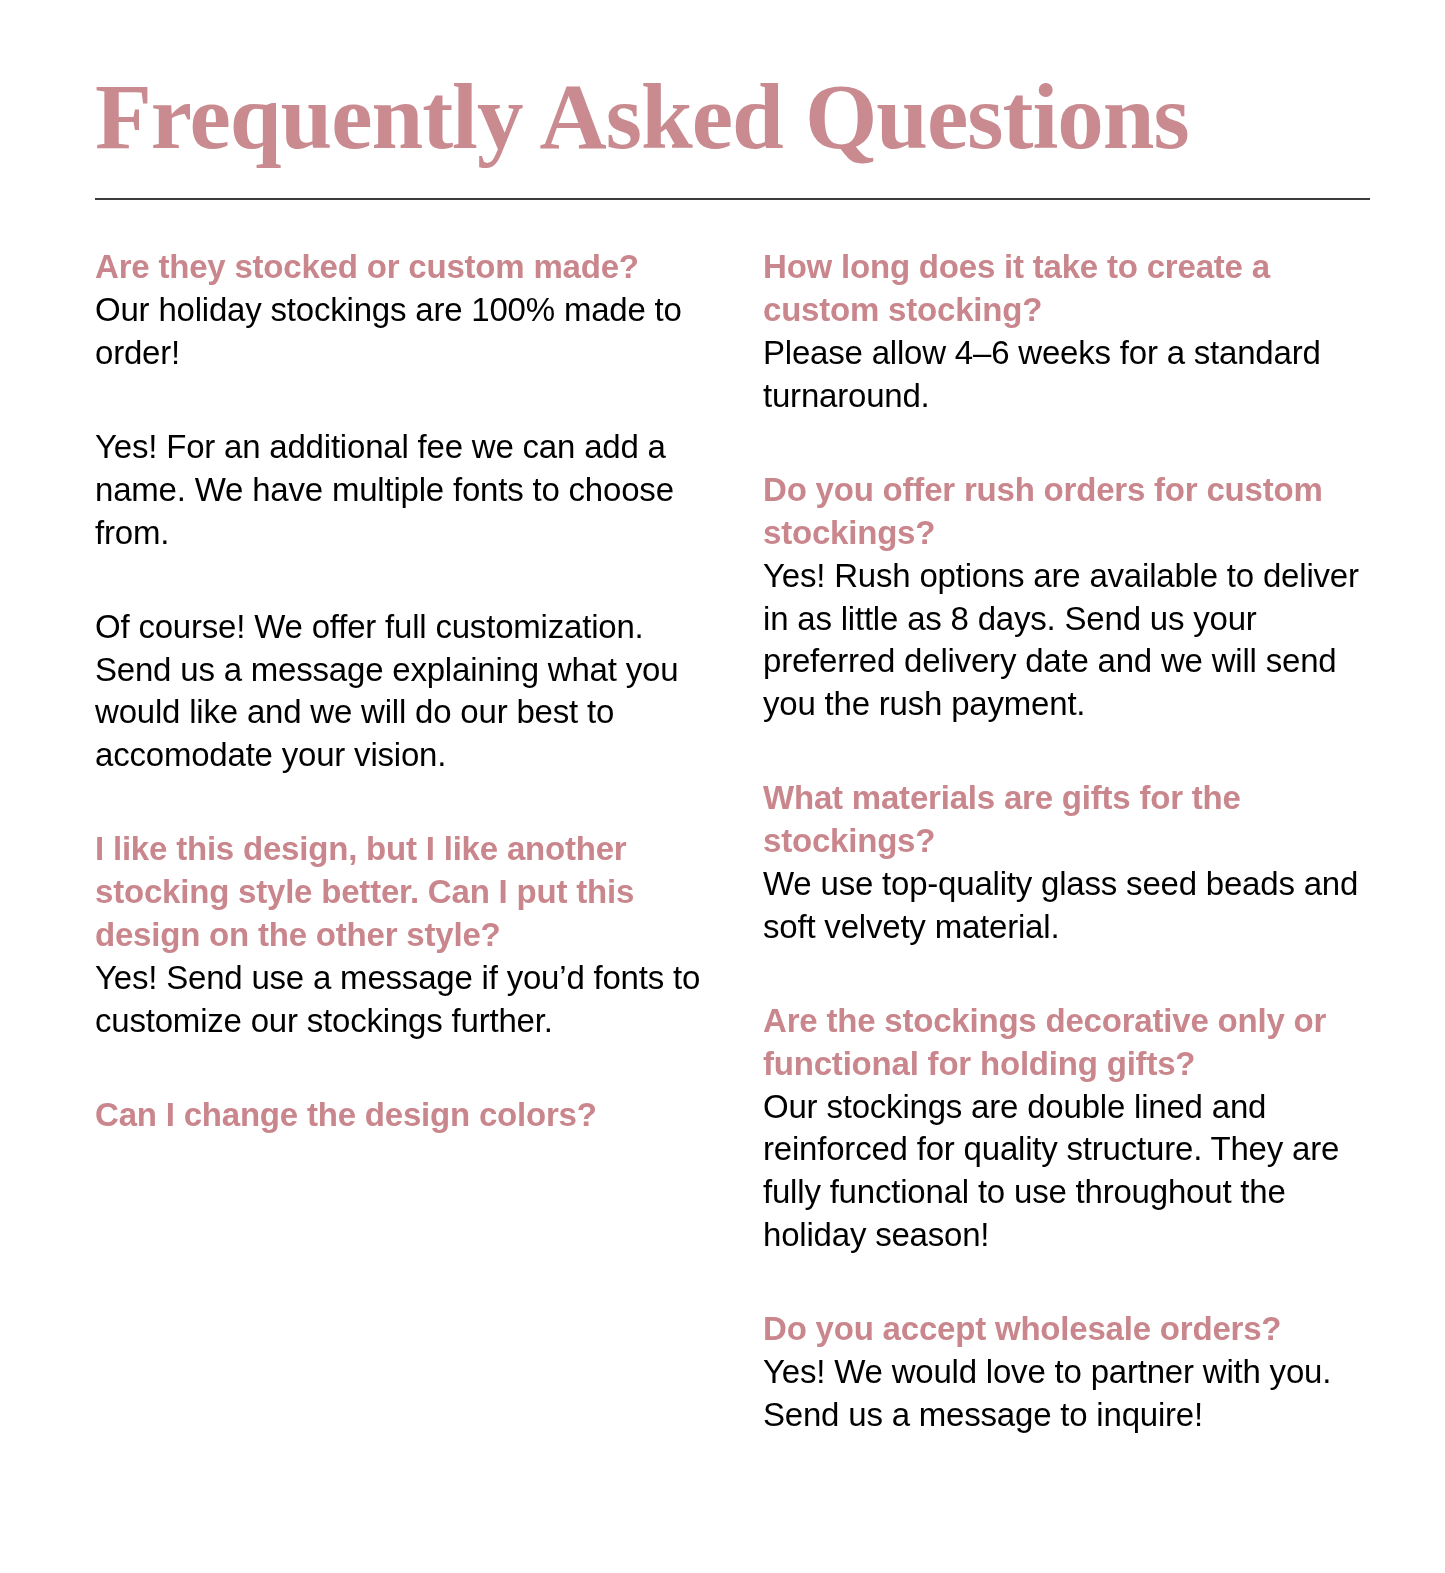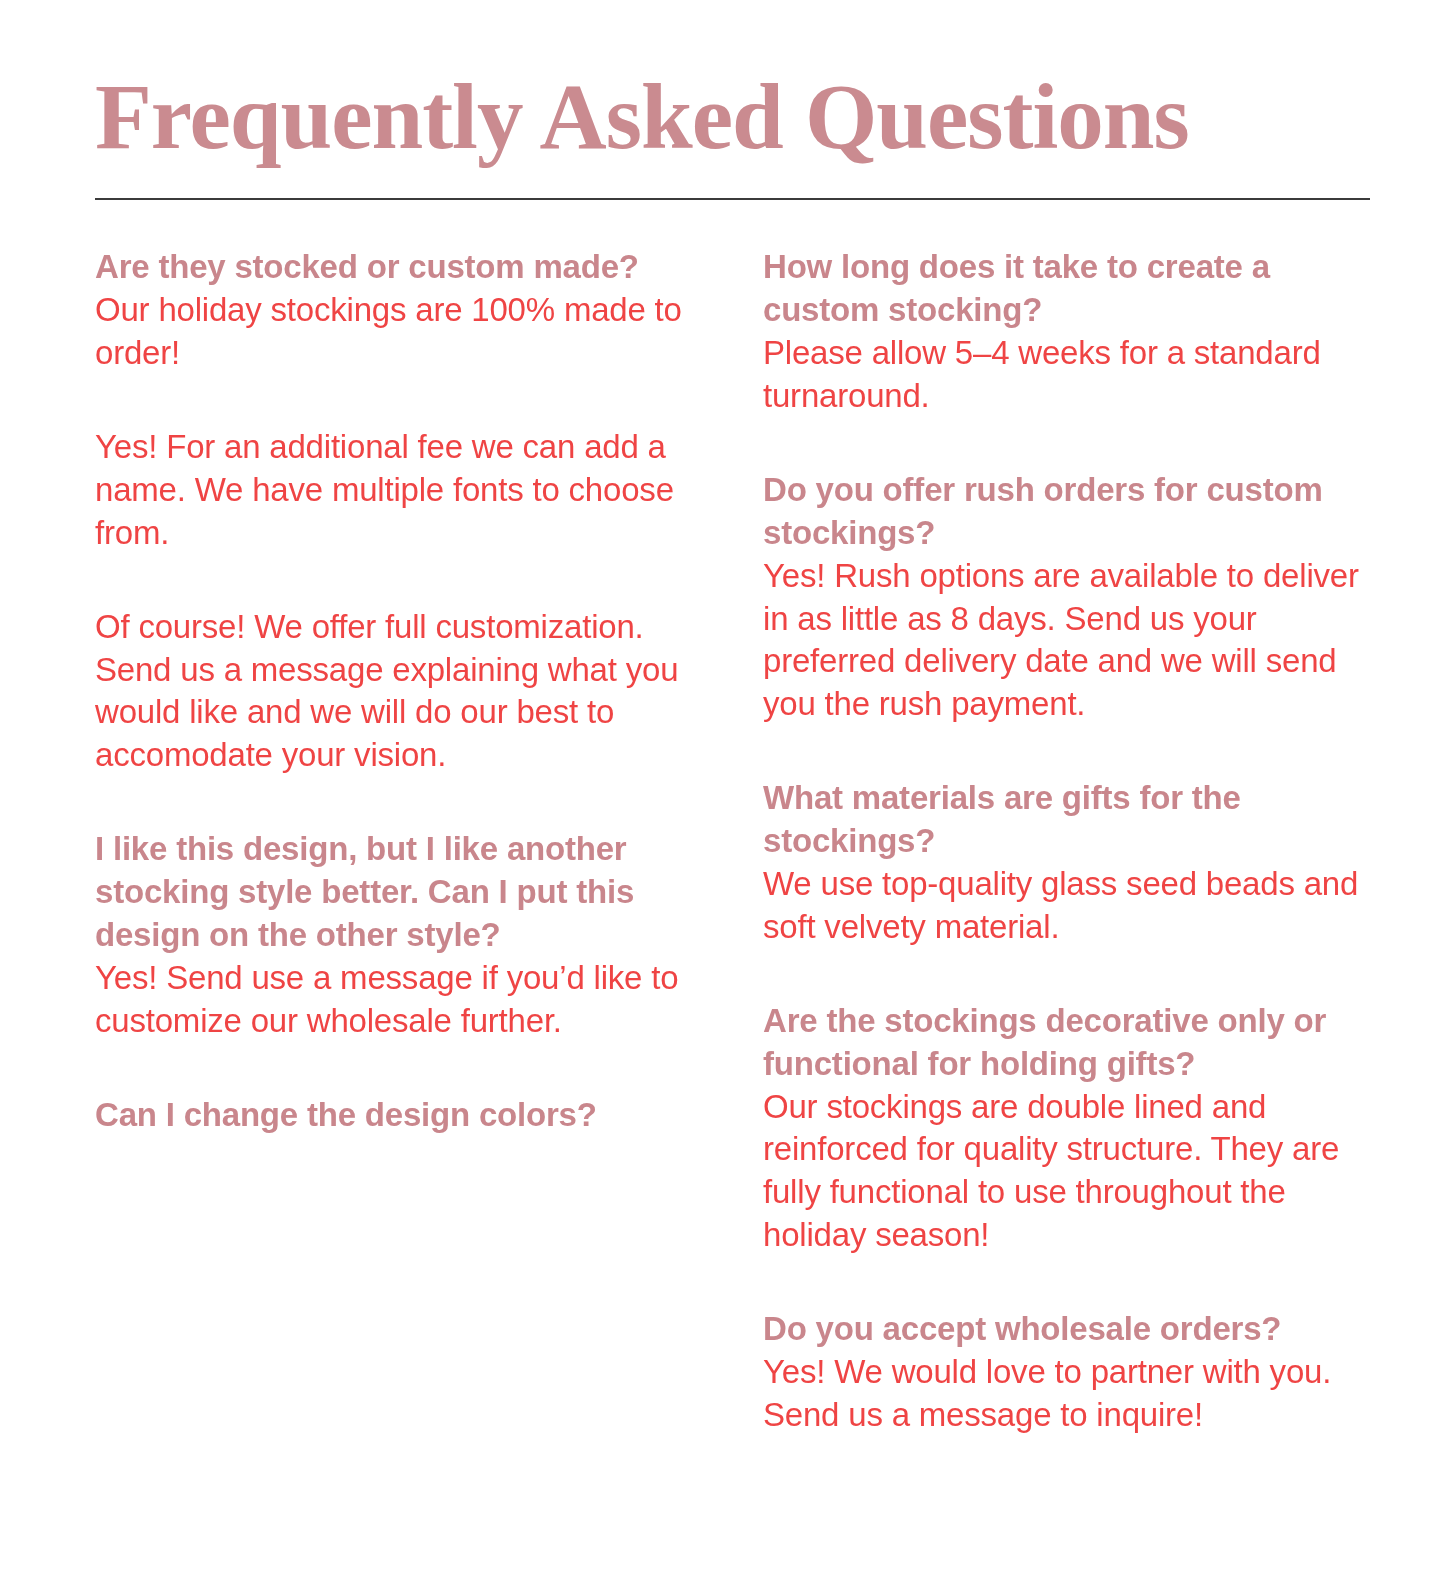--- a/index.html
+++ b/index.html
@@ -46,21 +46,21 @@
     font-size: 33px;
     font-weight: 700;
     line-height: 1.3;
     color: #c9868c;
     letter-spacing: -0.2px;
   }
   .answer {
     font-size: 33px;
     font-weight: 400;
     line-height: 1.3;
-    color: #ef4444;
+    color: #000000;
     letter-spacing: -0.2px;
   }
 </style>
 </head>
 <body>
 
 <div class="page">
   <h1 class="page-title">Frequently Asked Questions</h1>
   <hr class="divider">
   <div class="columns">
@@ -71,31 +71,31 @@
         <p class="answer">Our holiday stockings are 100% made to order!</p>
       </div>
       <div class="faq-item">
         <p class="answer">Yes! For an additional fee we can add a name. We have multiple fonts to choose from.</p>
       </div>
       <div class="faq-item">
         <p class="answer">Of course! We offer full customization. Send us a message explaining what you would like and we will do our best to accomodate your vision.</p>
       </div>
       <div class="faq-item">
         <h3 class="question">I like this design, but I like another stocking style better. Can I put this design on the other style?</h3>
-        <p class="answer">Yes! Send use a message if you’d like to customize our wholesale further.</p>
+        <p class="answer">Yes! Send use a message if you’d fonts to customize our stockings further.</p>
       </div>
       <div class="faq-item">
         <h3 class="question">Can I change the design colors?</h3>
       </div>
     </div>
 
     <div class="col col-right">
       <div class="faq-item">
         <h3 class="question">How long does it take to create a custom stocking?</h3>
-        <p class="answer">Please allow 5–4 weeks for a standard turnaround.</p>
+        <p class="answer">Please allow 4–6 weeks for a standard turnaround.</p>
       </div>
       <div class="faq-item">
         <h3 class="question">Do you offer rush orders for custom stockings?</h3>
         <p class="answer">Yes! Rush options are available to deliver in as little as 8 days. Send us your preferred delivery date and we will send you the rush payment.</p>
       </div>
       <div class="faq-item">
         <h3 class="question">What materials are gifts for the stockings?</h3>
         <p class="answer">We use top-quality glass seed beads and soft velvety material.</p>
       </div>
       <div class="faq-item">

